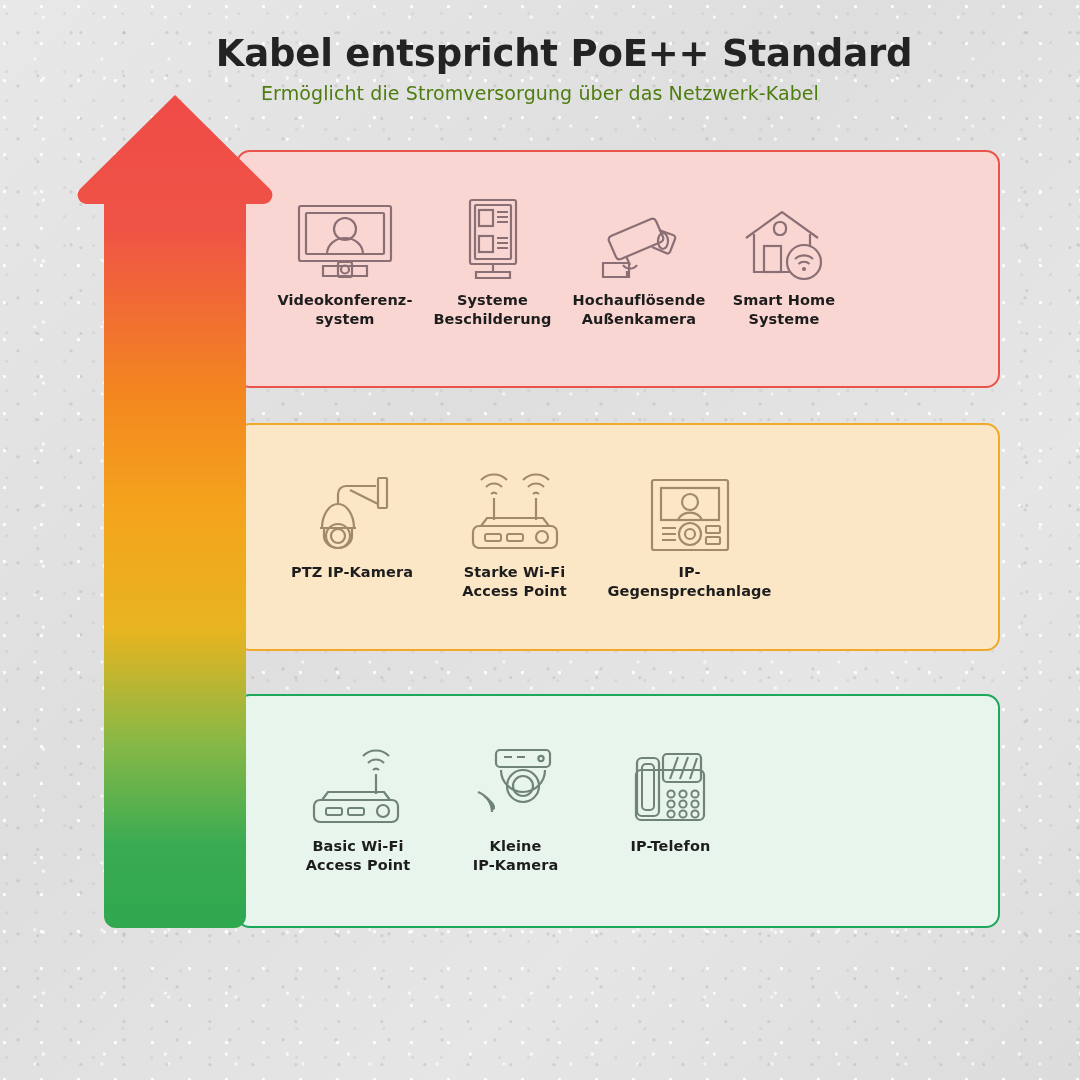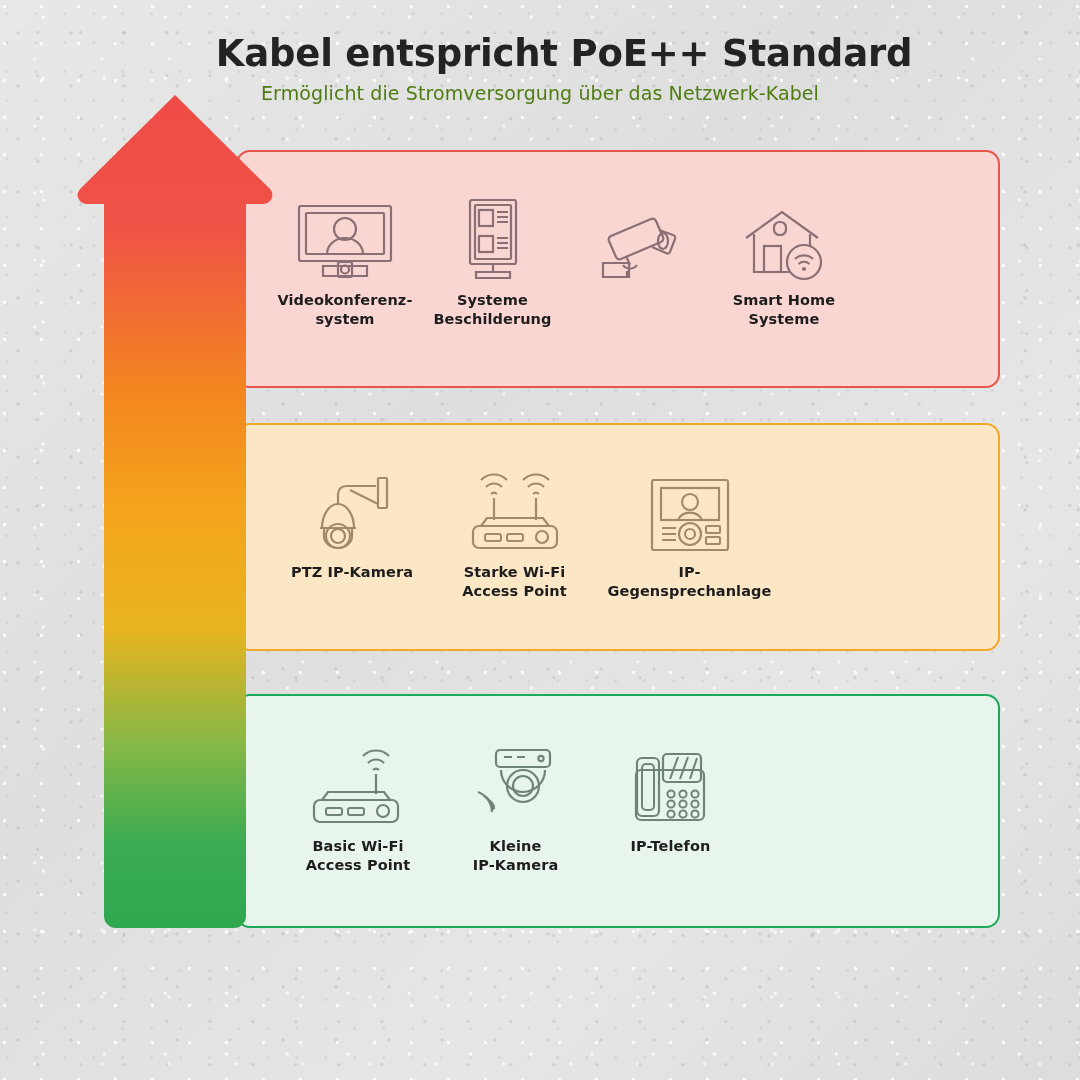--- a/index.html
+++ b/index.html
@@ -170,20 +170,22 @@
       <svg class="ic" width="92" height="74" viewBox="0 0 92 74" fill="none" stroke="#8a6f75" stroke-width="2.2">
         <path d="M18 28 L58 11 a4 4 0 0 1 5 2 l7 16 a4 4 0 0 1 -2 5 L28 51 a4 4 0 0 1 -5 -2 l-7 -16 a4 4 0 0 1 2 -5z"></path>
         <path d="M66 22 l14 5 a3 3 0 0 1 2 4 l-5 13 a3 3 0 0 1 -4 1 l-14 -6"></path>
         <ellipse cx="70" cy="33" rx="5" ry="8"></ellipse>
         <path d="M33 48 l4 9"></path>
         <path d="M30 57 a8 7 0 0 0 14 0"></path>
         <path d="M34 63 v6"></path>
         <path d="M10 55 h26 v14 H10z"></path>
       </svg>
     </div>
+    <div class="cap">Hochauflösende
+Außenkamera</div>
   </div>
 
 
   <div class="item" style="width:142px">
     <div class="glyph" style="height:86px">
       <svg class="ic" width="84" height="74" viewBox="0 0 84 74" fill="none" stroke="#8a6f75" stroke-width="2.2">
         <path d="M4 30 L40 4 L76 30"></path>
         <path d="M12 26 v38 h56 v-38"></path>
         <rect x="32" y="14" width="12" height="13" rx="5.5"></rect>
         <rect x="22" y="38" width="17" height="26"></rect>

